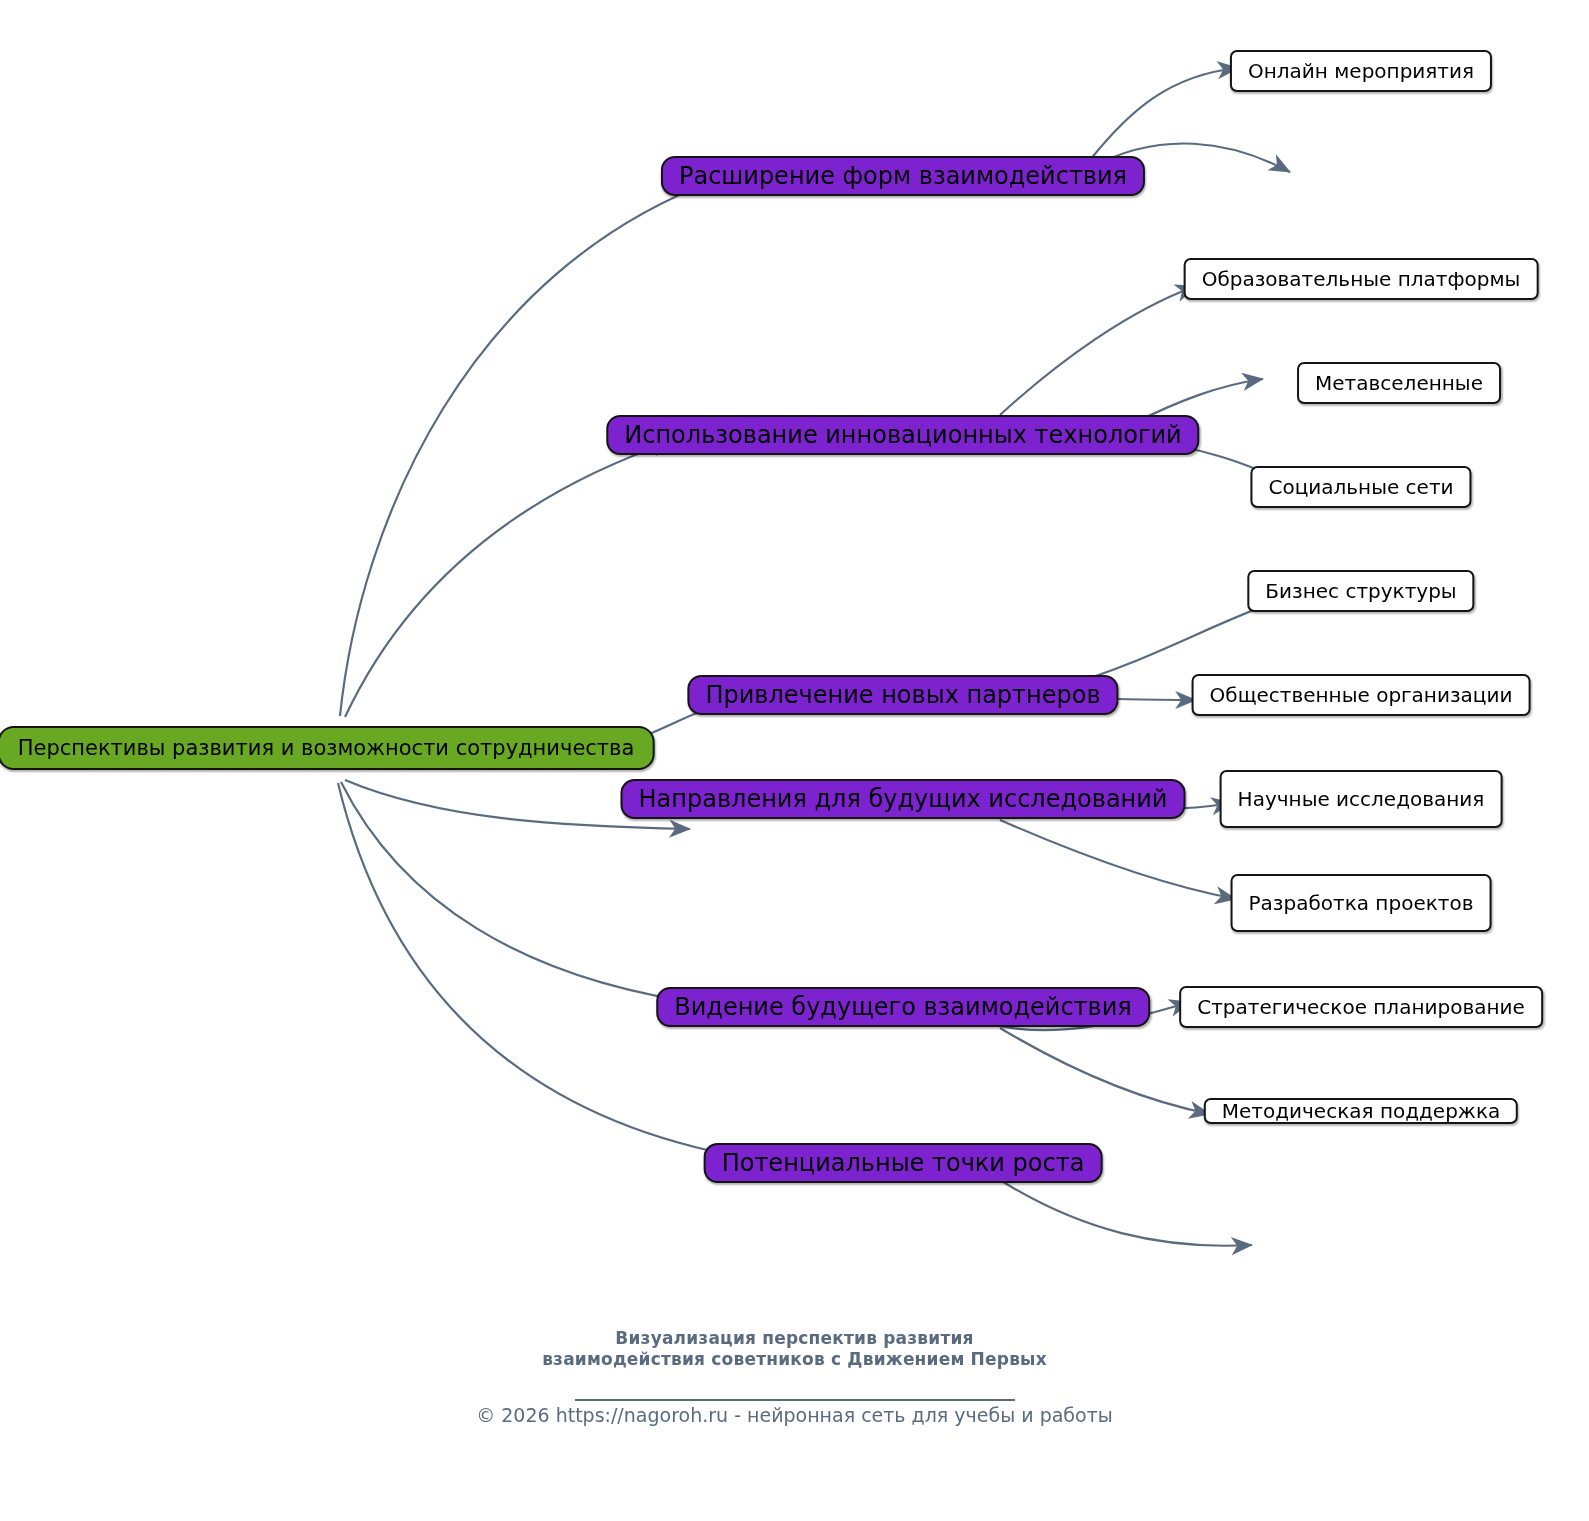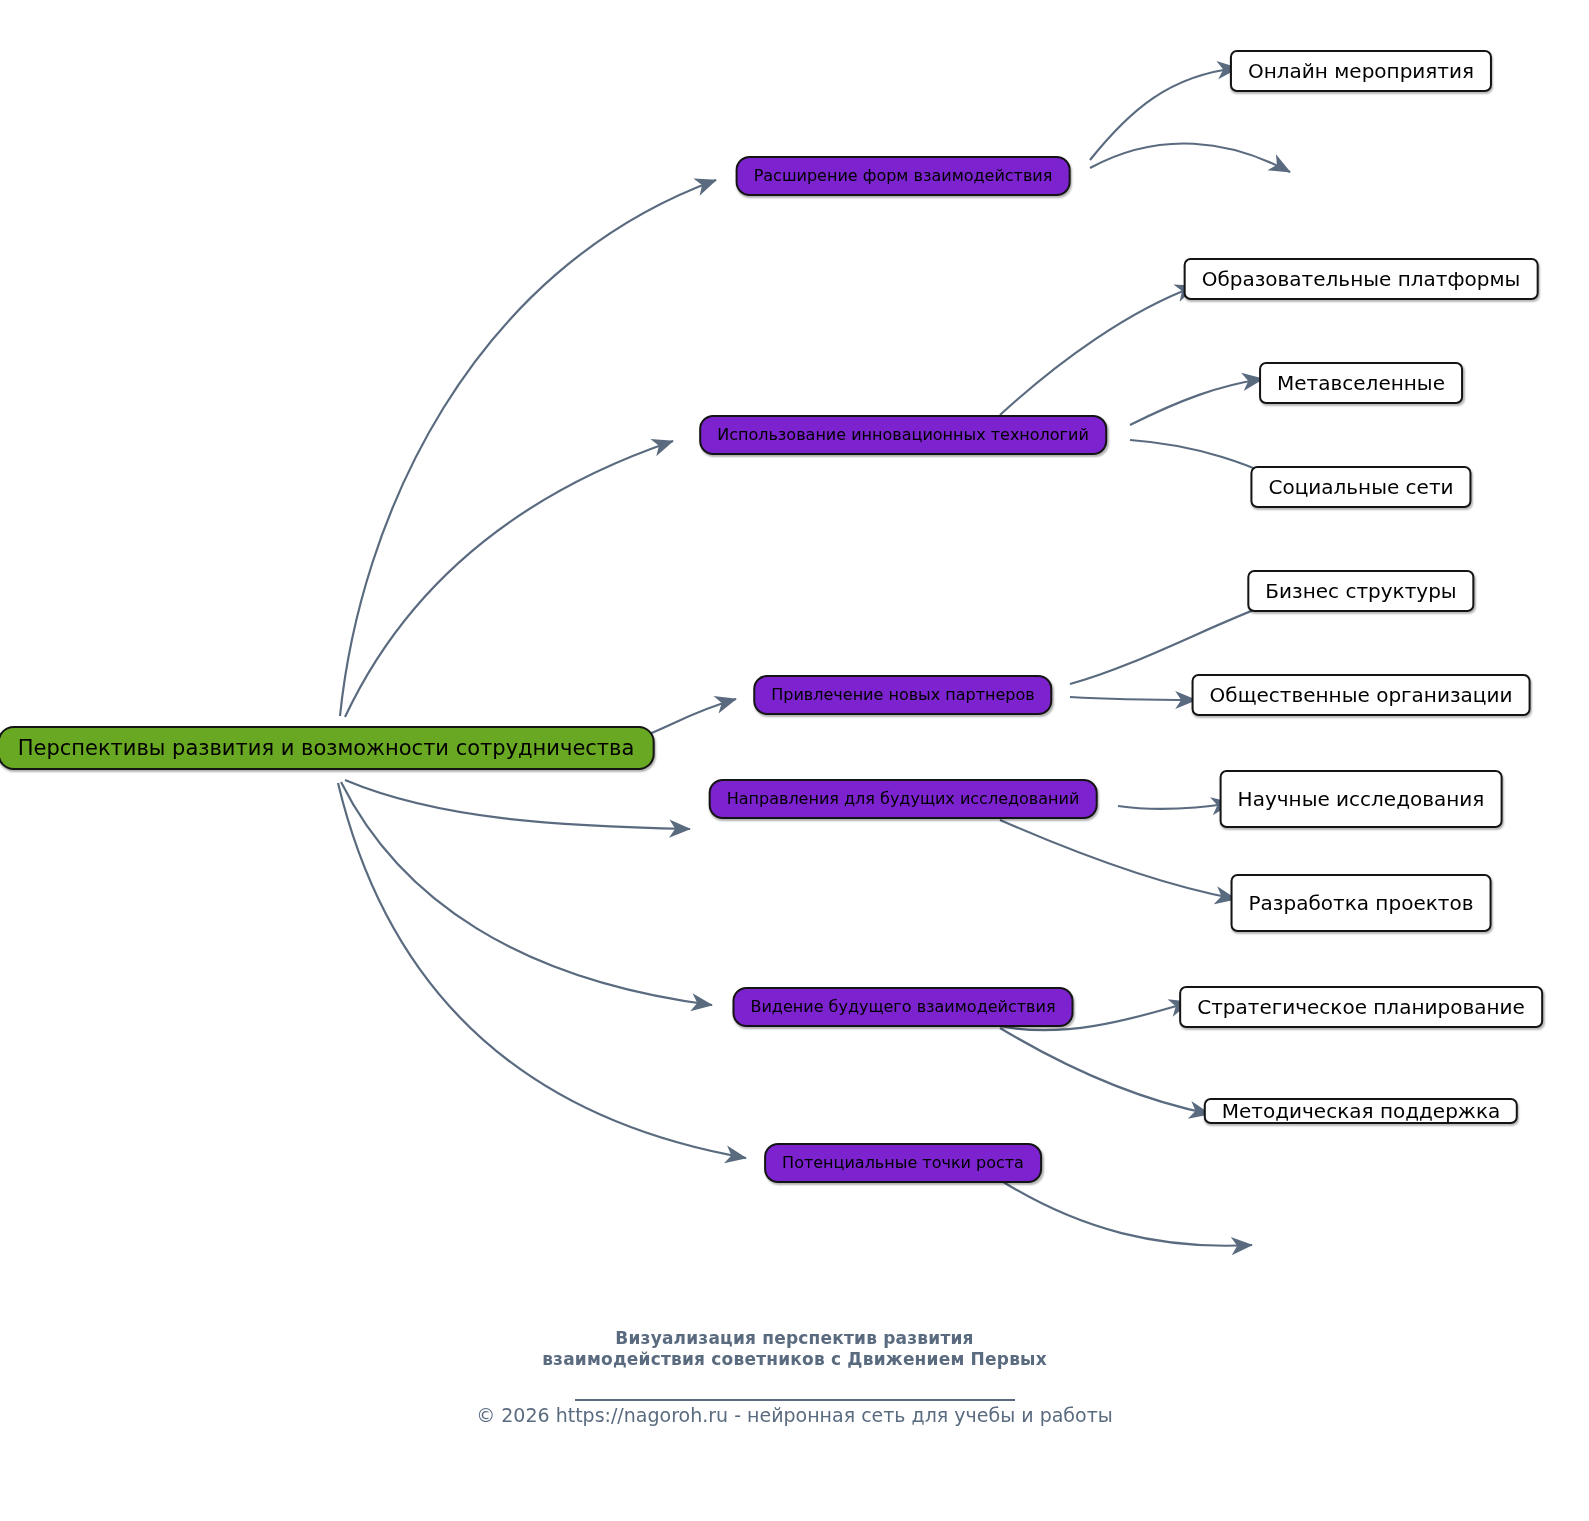--- a/index.html
+++ b/index.html
@@ -43,21 +43,21 @@
     color: #000000;
     font-size: 21px;
     padding: 0 18px;
     border-radius: 16px;
     box-shadow: 1px 2px 2px rgba(0,0,0,0.30);
   }
   .node-branch {
     background: #7c23cf;
     border: 2px solid #141414;
     color: #000000;
-    font-size: 16px;
+    font-size: 24px;
     padding: 0 16px;
     border-radius: 14px;
     box-shadow: 1px 2px 2px rgba(0,0,0,0.30);
   }
   .node-leaf {
     background: #ffffff;
     border: 2px solid #141414;
     color: #000000;
     font-size: 20px;
     padding: 0 16px;
@@ -147,21 +147,21 @@
   <div class="node node-leaf" style="left:1361px; top:71px; height:42px;">
     <span>Онлайн мероприятия</span>
   </div>
 
   <div class="node node-branch" style="left:903px; top:435px; height:40px;">
     <span>Использование инновационных технологий</span>
   </div>
   <div class="node node-leaf" style="left:1361px; top:279px; height:42px;">
     <span>Образовательные платформы</span>
   </div>
-  <div class="node node-leaf" style="left:1361px; top:383px; height:42px;">
+  <div class="node node-leaf" style="left:1399px; top:383px; height:42px;">
     <span>Метавселенные</span>
   </div>
   <div class="node node-leaf" style="left:1361px; top:487px; height:42px;">
     <span>Социальные сети</span>
   </div>
 
   <div class="node node-branch" style="left:903px; top:695px; height:40px;">
     <span>Привлечение новых партнеров</span>
   </div>
   <div class="node node-leaf" style="left:1361px; top:591px; height:42px;">

